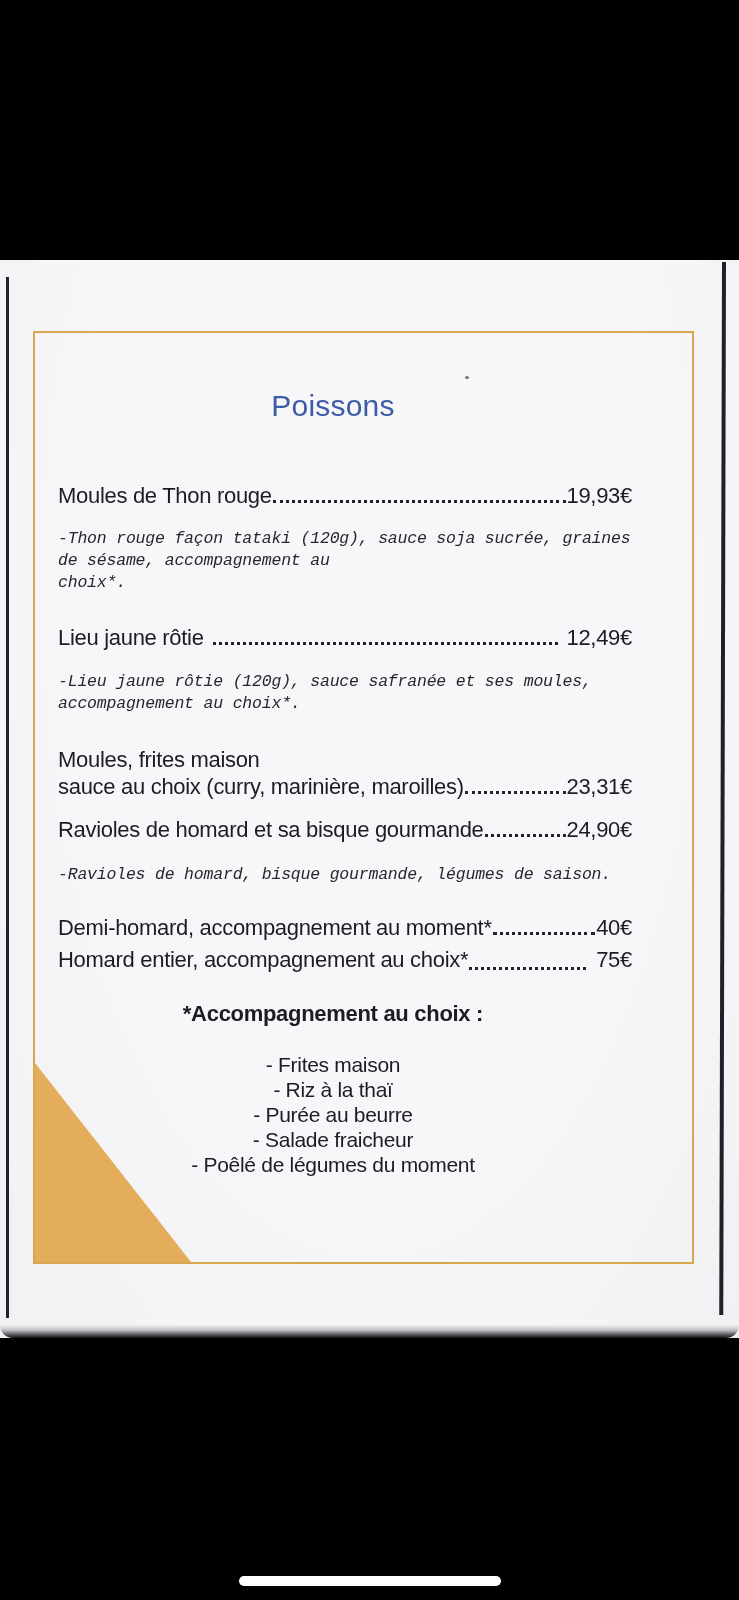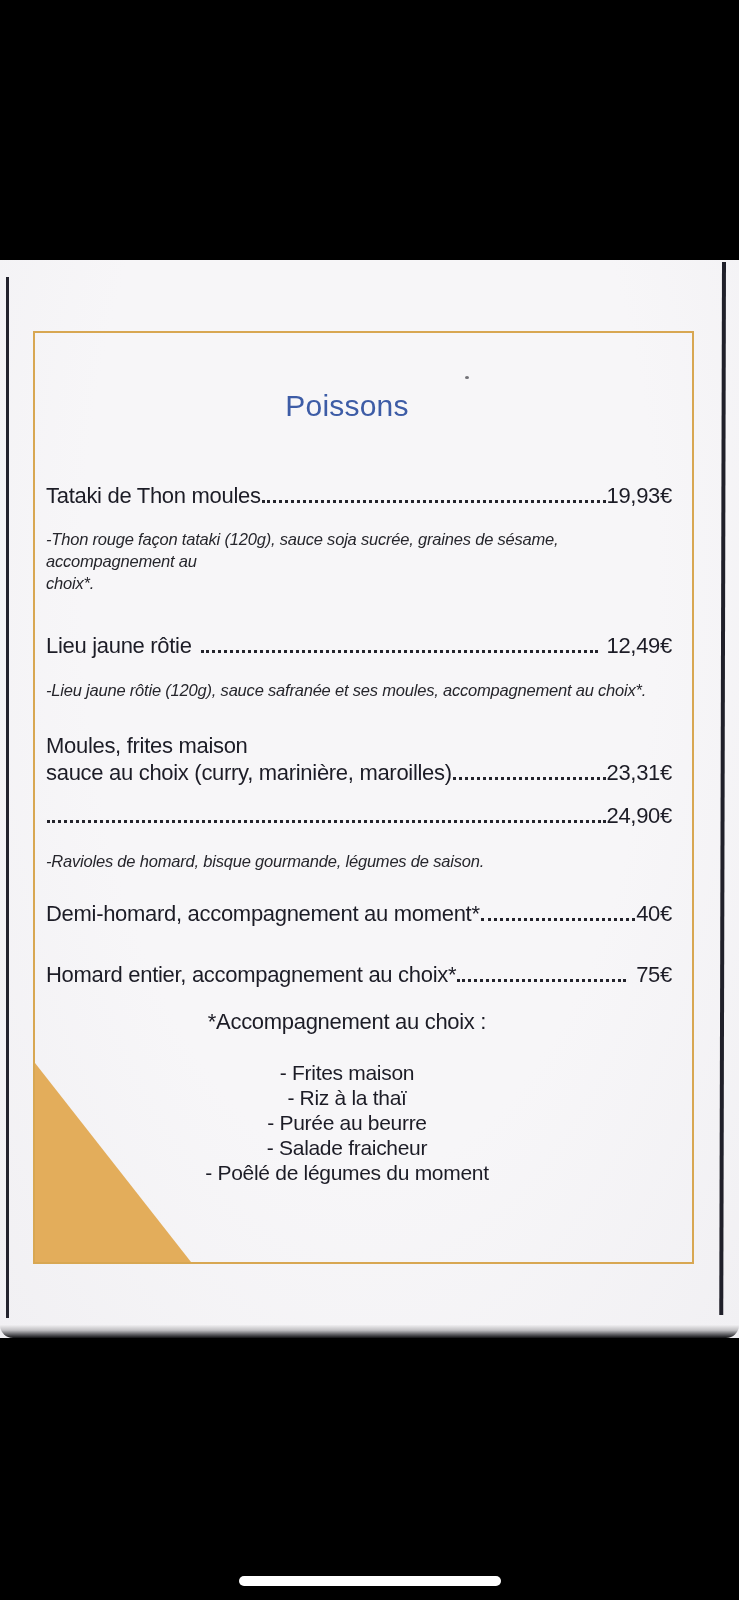--- a/index.html
+++ b/index.html
@@ -30,22 +30,22 @@
     width:657px;height:929px;
     border:2px solid #d8a752;
     box-sizing:content-box;
   }
   .corner-triangle{
     position:absolute;left:0;bottom:0;width:156px;height:199px;
     background:#e3ad5b;
     clip-path:polygon(0 0, 0 100%, 100% 100%);
   }
   .content{
-    position:absolute;left:0;top:0;right:0;
-    padding:0 20px 0 11px;
+    position:absolute;left:12px;top:0;right:0;
+    padding:0 60px 0 11px;
     color:#1c1c26;
   }
   .menu-title{
     margin-top:56px;
     font-size:30px;line-height:34px;
     text-align:center;
     transform:translateX(-12px);
     letter-spacing:0.2px;
   }
   .item-line{
@@ -58,35 +58,36 @@
     border-bottom:3px dotted #24242c;
     margin:0 1px 3px 1px;
     min-width:12px;
   }
   .name-pre{font-size:22px;line-height:27px;letter-spacing:-0.3px;}
   .desc{
     font-style:italic;
     font-size:16.5px;line-height:22px;letter-spacing:-0.2px;
     color:#26262c;
     white-space:pre-line;
+    font-family:Liberation Mono, monospace;
   }
   .gap-price{margin-left:9px;}
   .mt-item1{margin-top:59px;}
   .mt-desc1{margin-top:19px;}
-  .mt-item2{margin-top:38px;gap:8px;}
+  .mt-item2{margin-top:30px;gap:8px;}
   .mt-desc2{margin-top:20px;}
   .mt-item3{margin-top:31px;}
   .mt-item4{margin-top:16px;}
   .mt-desc4{margin-top:21px;}
   .mt-item5{margin-top:28px;}
-  .mt-item6{margin-top:34px;}
+  .mt-item6{margin-top:5px;align-items:flex-end;}
   .accomp-heading{
-    margin-top:20px;
+    margin-top:27px;
     font-size:22px;line-height:27px;letter-spacing:-0.3px;
-    text-align:center;transform:translateX(-12px);
+    text-align:center;transform:translateX(-12px);font-weight:bold;
   }
   .accomp-list{
     margin-top:25px;
     font-size:21px;line-height:25px;letter-spacing:-0.3px;
     text-align:center;transform:translateX(-12px);
   }
   .accomp-list span{display:block;}
   
   .home-indicator{
     position:absolute;left:239px;top:1576px;width:262px;height:10px;
@@ -103,21 +104,21 @@
   <div class="dust"></div>
 
   <div class="menu-card">
     <div class="corner-triangle"></div>
 
     <div class="content">
 
       <div class="menu-title" style="color:#3d5ca6;">Poissons</div>
 
       <div class="item-line mt-item1">
-        <span class="item-name">Tataki de Thon moules</span>
+        <span class="item-name">Moules de Thon rouge</span>
         <span class="leader"></span>
         <span class="item-price">19,93€</span>
       </div>
       <div class="desc mt-desc1">-Thon rouge façon tataki (120g), sauce soja sucrée, graines de sésame, accompagnement au
 choix*.</div>
 
       <div class="item-line mt-item2">
         <span class="item-name">Lieu jaune rôtie</span>
         <span class="leader"></span>
         <span class="item-price">12,49€</span>
@@ -125,20 +126,21 @@
       <div class="desc mt-desc2">-Lieu jaune rôtie (120g), sauce safranée et ses moules, accompagnement au choix*.</div>
 
       <div class="name-pre mt-item3">Moules, frites maison</div>
       <div class="item-line">
         <span class="item-name">sauce au choix (curry, marinière, maroilles)</span>
         <span class="leader"></span>
         <span class="item-price">23,31€</span>
       </div>
 
       <div class="item-line mt-item4">
+        <span class="item-name">Ravioles de homard et sa bisque gourmande</span>
         <span class="leader"></span>
         <span class="item-price">24,90€</span>
       </div>
       <div class="desc mt-desc4">-Ravioles de homard, bisque gourmande, légumes de saison.</div>
 
       <div class="item-line mt-item5">
         <span class="item-name">Demi-homard, accompagnement au moment*</span>
         <span class="leader"></span>
         <span class="item-price">40€</span>
       </div>

